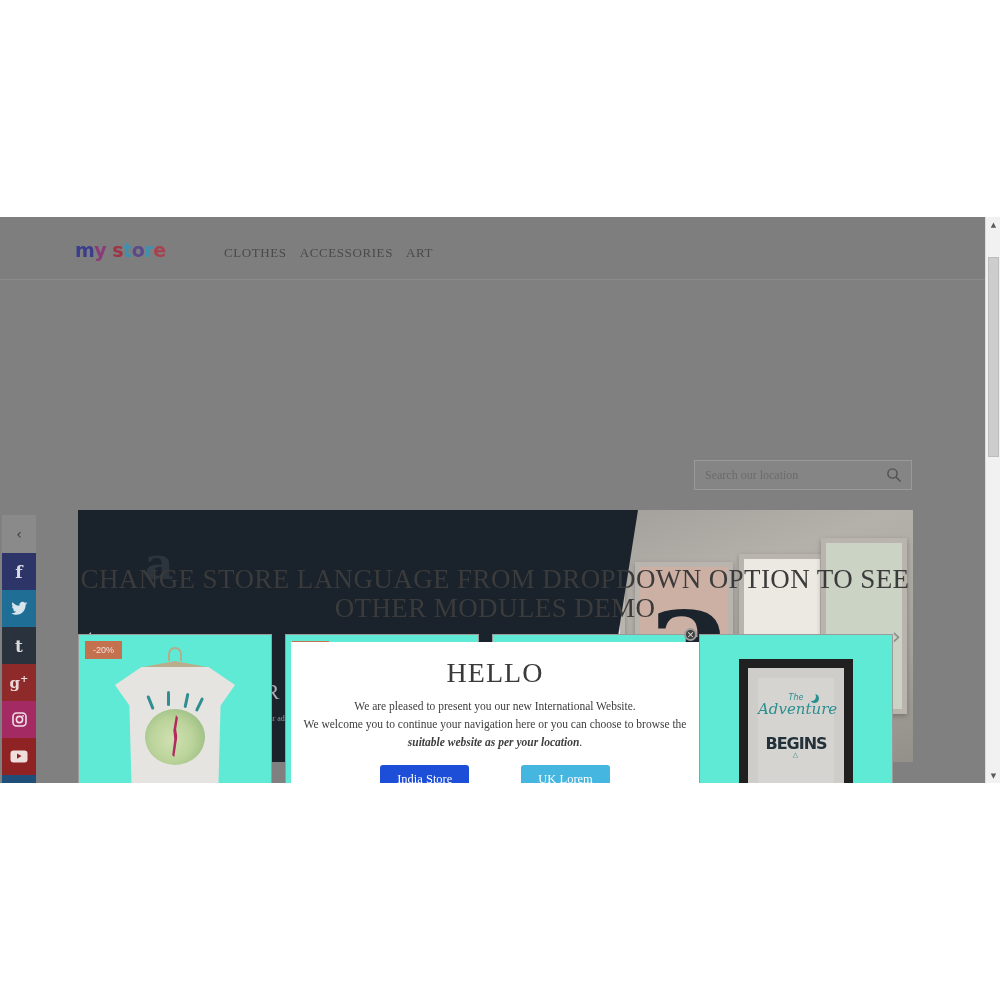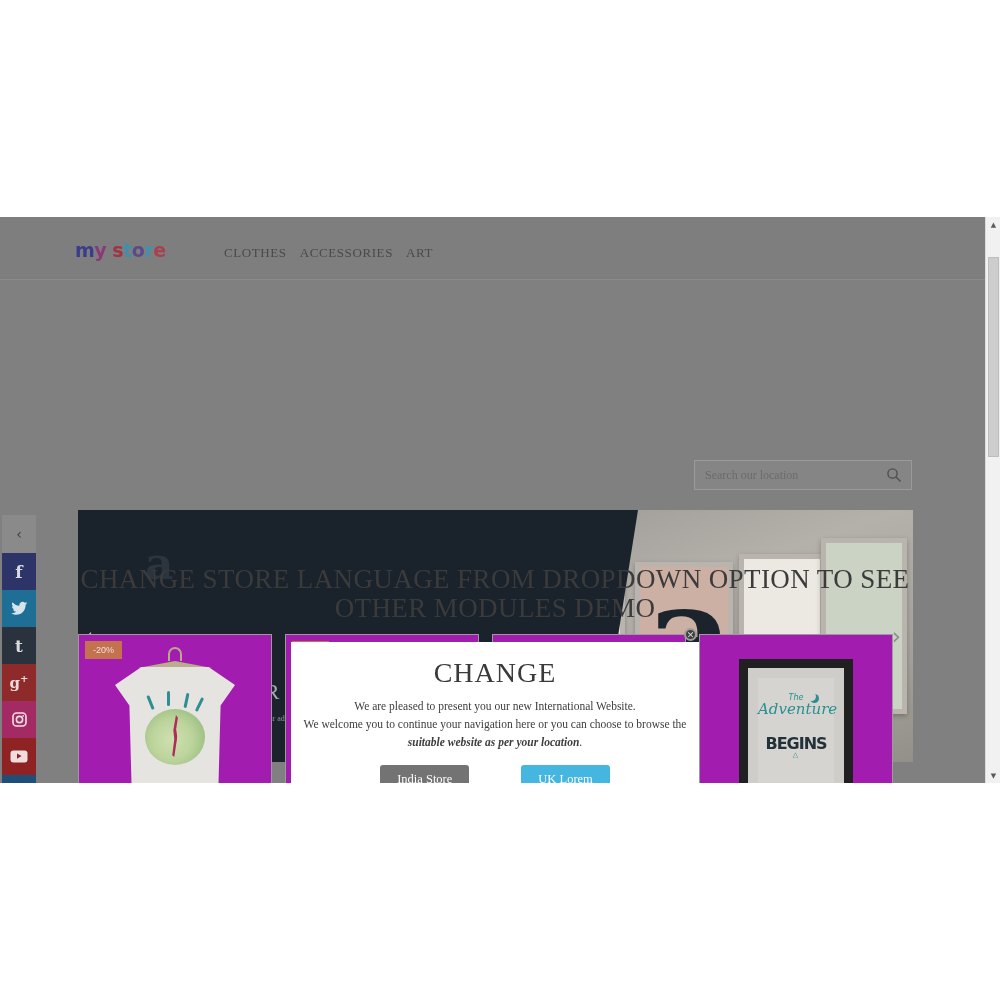--- a/index.html
+++ b/index.html
@@ -203,21 +203,21 @@
     width: 840px;
     display: flex;
     gap: 13px;
   }
   .product {
     width: 194px;
     height: 160px;
     border: 1px solid #9b9b9b;
     position: relative;
     overflow: hidden;
-    background: #a21caf;
+    background: #5eead4;
   }
   .badge {
     position: absolute;
     left: 6px; top: 6px;
     background: #c4714f;
     color: #f0e2da;
     font-family: "Liberation Sans", sans-serif;
     font-size: 9px;
     padding: 4px 8px;
     z-index: 4;
@@ -423,21 +423,21 @@
   }
   .btn {
     border: none;
     border-radius: 3px;
     color: #ffffff;
     font-family: "Liberation Serif", serif;
     font-size: 12.5px;
     padding: 7px 17px;
     cursor: pointer;
   }
-  .btn-india { background: #737373; }
+  .btn-india { background: #1d4ed8; }
   .btn-uk    { background: #45b6e0; }
 
   .modal-close {
     position: absolute;
     left: 684px; top: 411px;
     width: 13px; height: 13px;
     border-radius: 50%;
     background: #3f3f3f;
     color: #d9d9d9;
     font-size: 9px;
@@ -605,21 +605,21 @@
 
     </div>
 
   </div>
 
   <div class="modal-close">
     <span>✕</span>
   </div>
 
   <div class="modal">
-    <div class="modal-title">CHANGE</div>
+    <div class="modal-title">HELLO</div>
     <div class="modal-body">
       <div>We are pleased to present you our new International Website.</div>
       <div>We welcome you to continue your navigation here or you can choose to browse the</div>
       <div>
         <span class="strong-it">suitable website as per your location</span><span>.</span>
       </div>
     </div>
     <div class="modal-actions">
       <button class="btn btn-india">India Store</button>
       <button class="btn btn-uk">UK Lorem</button>

